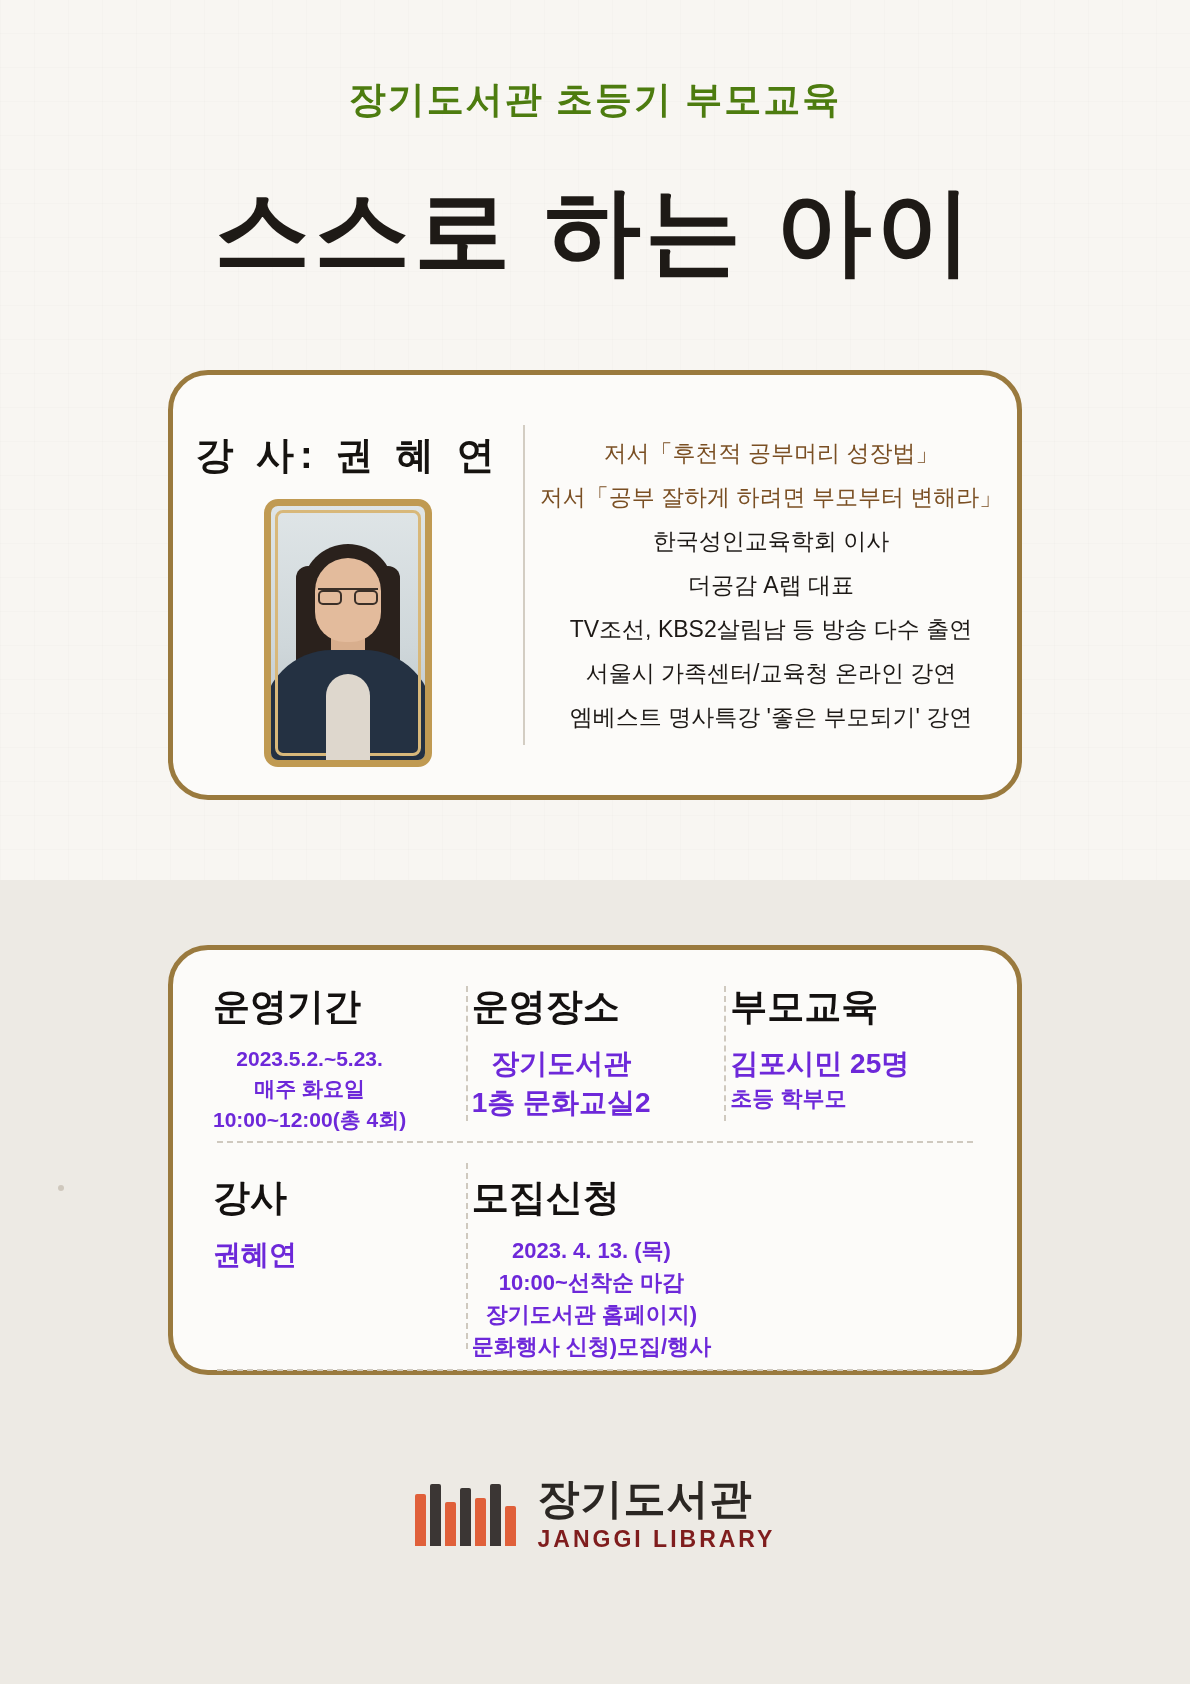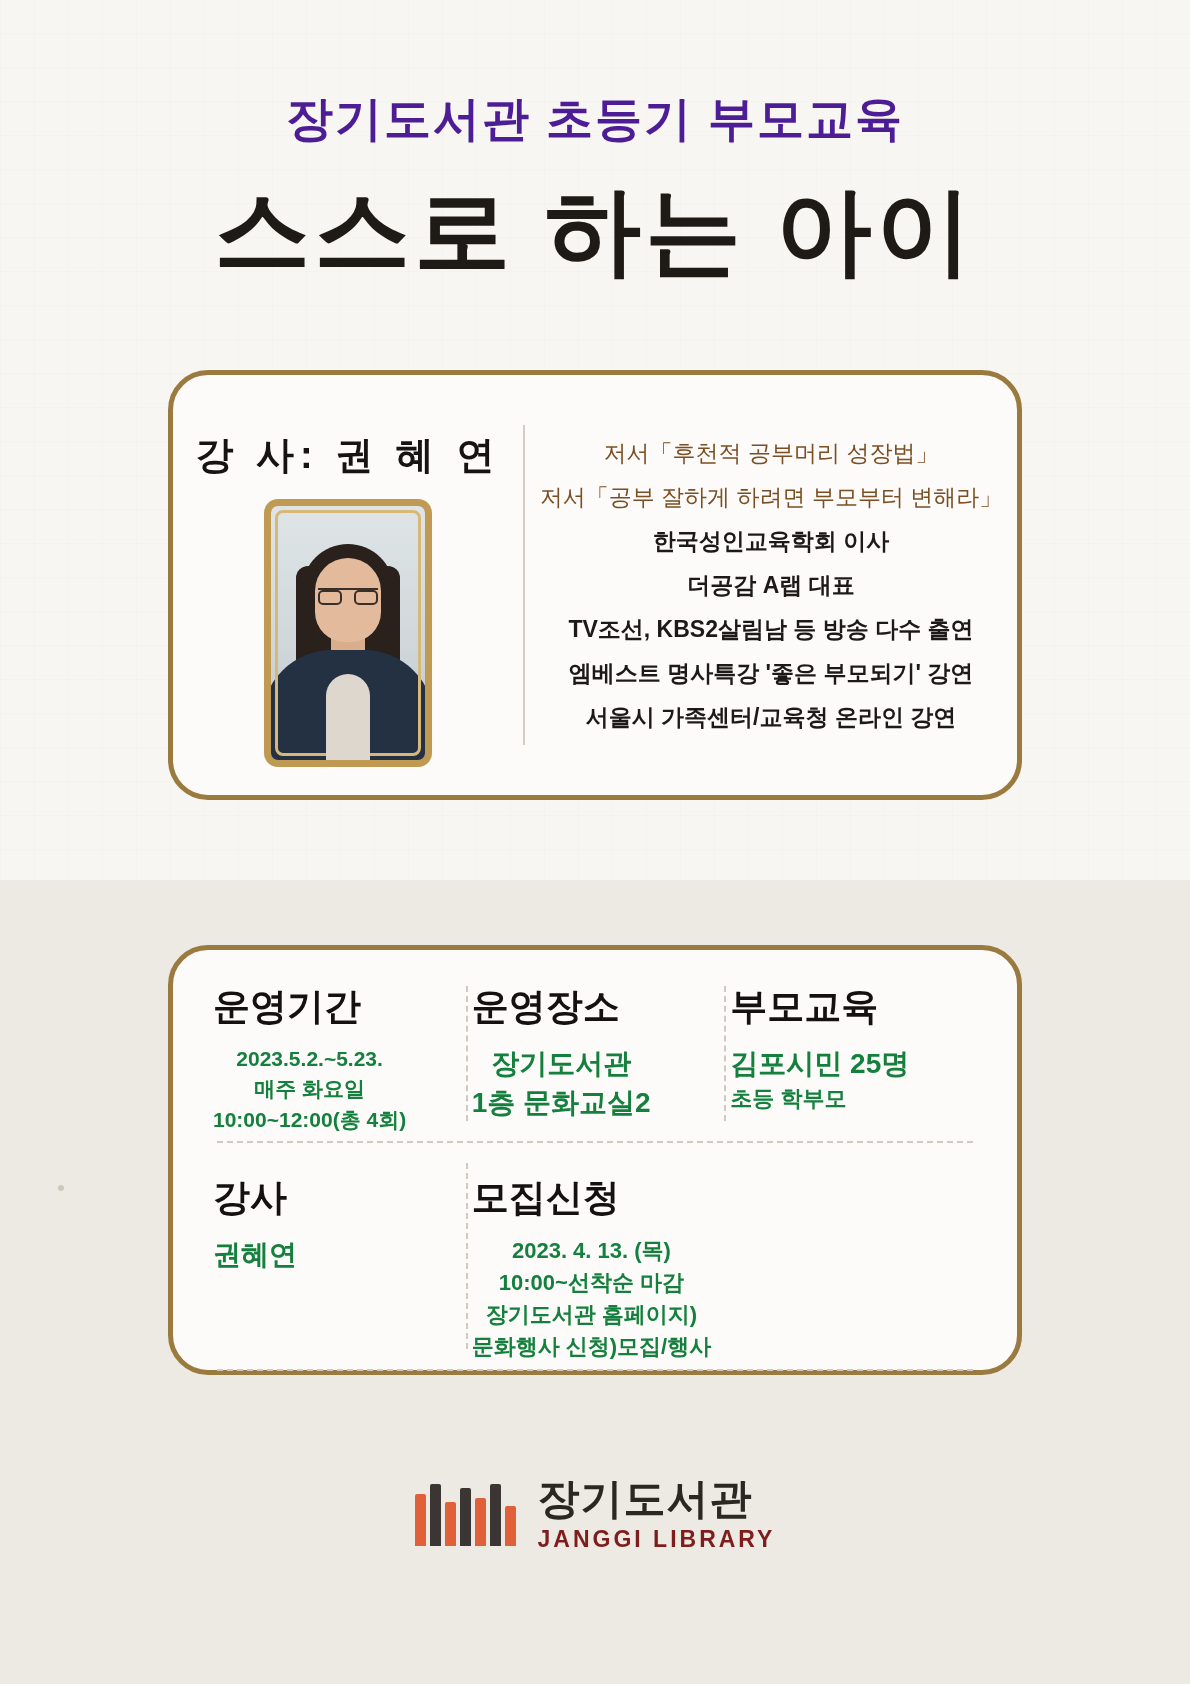--- a/index.html
+++ b/index.html
@@ -38,27 +38,27 @@
     position: absolute;
     left: 0; top: 880px;
     width: 1190px;
     height: 804px;
     background: #edeae4;
   }
 
   
   .subtitle {
     position: absolute;
-    top: 88px;
+    top: 75px;
     left: 0; right: 0;
     text-align: center;
-    font-size: 47px;
+    font-size: 37px;
     letter-spacing: 2px;
     font-weight: 700;
-    color: #4c1d95;
+    color: #4d7c0f;
   }
   .maintitle {
     position: absolute;
     top: 168px;
     left: 0; right: 0;
     text-align: center;
     font-size: 96px;
     letter-spacing: 4px;
     font-weight: 700;
     color: #1e1a16;
@@ -214,21 +214,21 @@
     display: flex;
     flex-direction: column;
     align-items: center;
     justify-content: center;
     gap: 13px;
     padding: 0 14px;
   }
   .cred {
     font-size: 23px;
     color: #1d1916;
-    font-weight: 700;
+    font-weight: 400;
     white-space: nowrap;
   }
   .cred.book {
     color: #7a4f23;
     font-weight: 400;
   }
 
   
   .info-card {
     left: 168px;
@@ -263,21 +263,21 @@
   .info-label {
     font-size: 37px;
     font-weight: 800;
     color: #141110;
     margin-bottom: 12px;
   }
   .info-value {
     font-size: 21px;
     line-height: 1.45;
     text-align: center;
-    color: #15803d;
+    color: #6d28d9;
     font-weight: 600;
   }
   .info-value.big {
     font-size: 28px;
     font-weight: 800;
     line-height: 1.4;
   }
   .info-value.small {
     font-size: 22px;
     font-weight: 600;
@@ -362,22 +362,22 @@
         <div class="p-shirt"></div>
       </div>
     </div>
     <div class="card-divider"></div>
     <div class="speaker-right">
       <div class="cred book">저서「후천적 공부머리 성장법」</div>
       <div class="cred book">저서「공부 잘하게 하려면 부모부터 변해라」</div>
       <div class="cred">한국성인교육학회 이사</div>
       <div class="cred">더공감 A랩 대표</div>
       <div class="cred">TV조선, KBS2살림남 등 방송 다수 출연</div>
+      <div class="cred">서울시 가족센터/교육청  온라인 강연</div>
       <div class="cred">엠베스트 명사특강 '좋은 부모되기' 강연</div>
-      <div class="cred">서울시 가족센터/교육청  온라인 강연</div>
     </div>
   </div>
 
   <div class="dot-left"></div>
 
   <div class="card info-card">
     <div class="info-grid">
 
       <div class="info-cell">
         <div class="info-label">운영기간</div>

